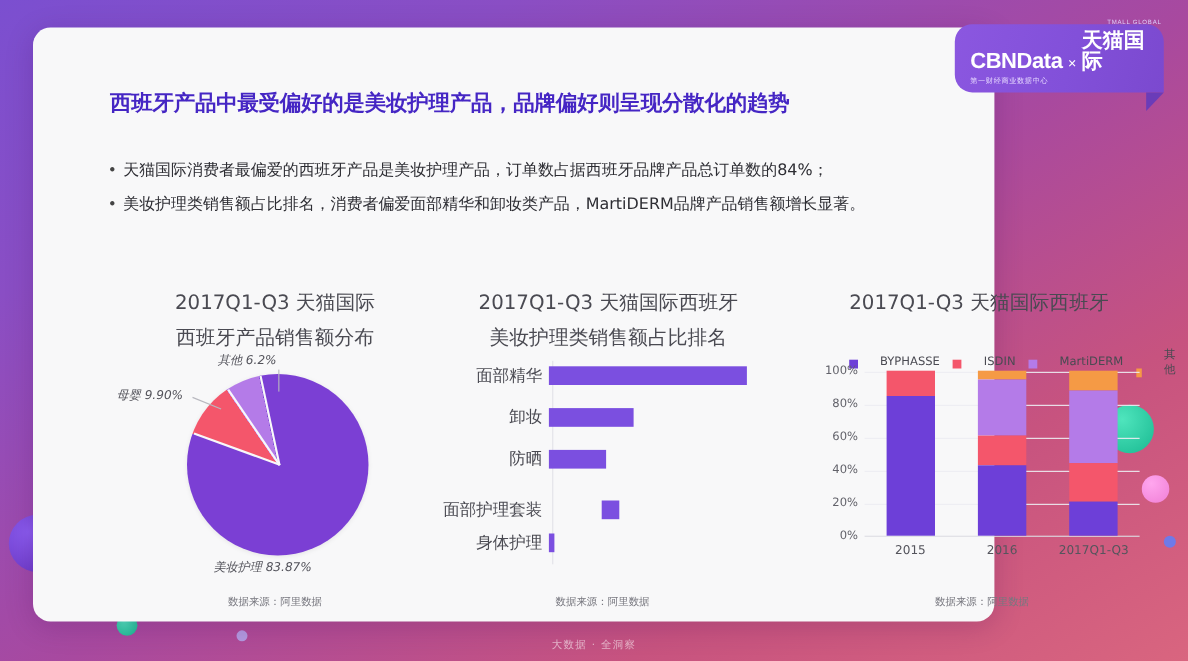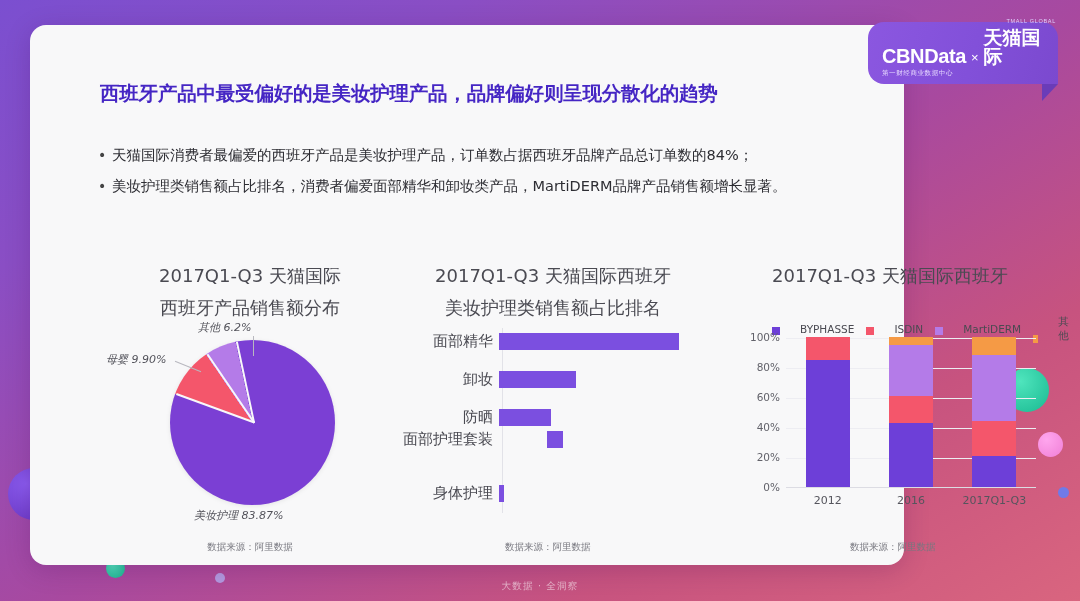--- a/index.html
+++ b/index.html
@@ -199,21 +199,21 @@
             <div class="bar-fill" style="width: 180px; background: rgb(123, 79, 224);"></div>
           </div>
           <div class="bar-row" style="top: 48px;">
             <span class="bar-name">卸妆</span>
             <div class="bar-fill" style="width: 77.4px; background: rgb(123, 79, 224);"></div>
           </div>
           <div class="bar-row" style="top: 86px;">
             <span class="bar-name">防晒</span>
             <div class="bar-fill" style="width: 52.2px; background: rgb(123, 79, 224);"></div>
           </div>
-          <div class="bar-row" style="top: 108px; gap: 48px;">
+          <div class="bar-row" style="top: 132px; gap: 48px;">
             <span class="bar-name">面部护理套装</span>
             <div class="bar-fill" style="width: 16.2px; background: rgb(123, 79, 224);"></div>
           </div>
           <div class="bar-row" style="top: 162px;">
             <span class="bar-name">身体护理</span>
             <div class="bar-fill" style="width: 5.4px; background: rgb(123, 79, 224);"></div>
           </div>
         </div>
     </div>
     <div class="source">数据来源：阿里数据</div>
@@ -254,21 +254,21 @@
         <div id="baseline"></div>
       <div class="gridline" style="top: 0px;"></div>
           <div class="gridline" style="top: 30px;"></div>
           <div class="gridline" style="top: 60px;"></div>
           <div class="gridline" style="top: 90px;"></div>
           <div class="gridline" style="top: 120px;"></div>
           <div class="stack-col" style="left: 19.6667px;">
             <div class="seg" style="height: 127.5px; background: rgb(109, 63, 216);"></div>
             <div class="seg" style="height: 22.5px; background: rgb(244, 86, 107);"></div>
           </div>
-          <div class="x-label" style="left: 0px; width: 83.3333px;">2012</div>
+          <div class="x-label" style="left: 0px; width: 83.3333px;">2015</div>
           <div class="stack-col" style="left: 103px;">
             <div class="seg" style="height: 64.5px; background: rgb(109, 63, 216);"></div>
             <div class="seg" style="height: 27px; background: rgb(244, 86, 107);"></div>
             <div class="seg" style="height: 51px; background: rgb(180, 123, 232);"></div>
             <div class="seg" style="height: 7.5px; background: rgb(245, 154, 69);"></div>
           </div>
           <div class="x-label" style="left: 83.3333px; width: 83.3333px;">2016</div>
           <div class="stack-col" style="left: 186.333px;">
             <div class="seg" style="height: 31.5px; background: rgb(109, 63, 216);"></div>
             <div class="seg" style="height: 34.5px; background: rgb(244, 86, 107);"></div>

